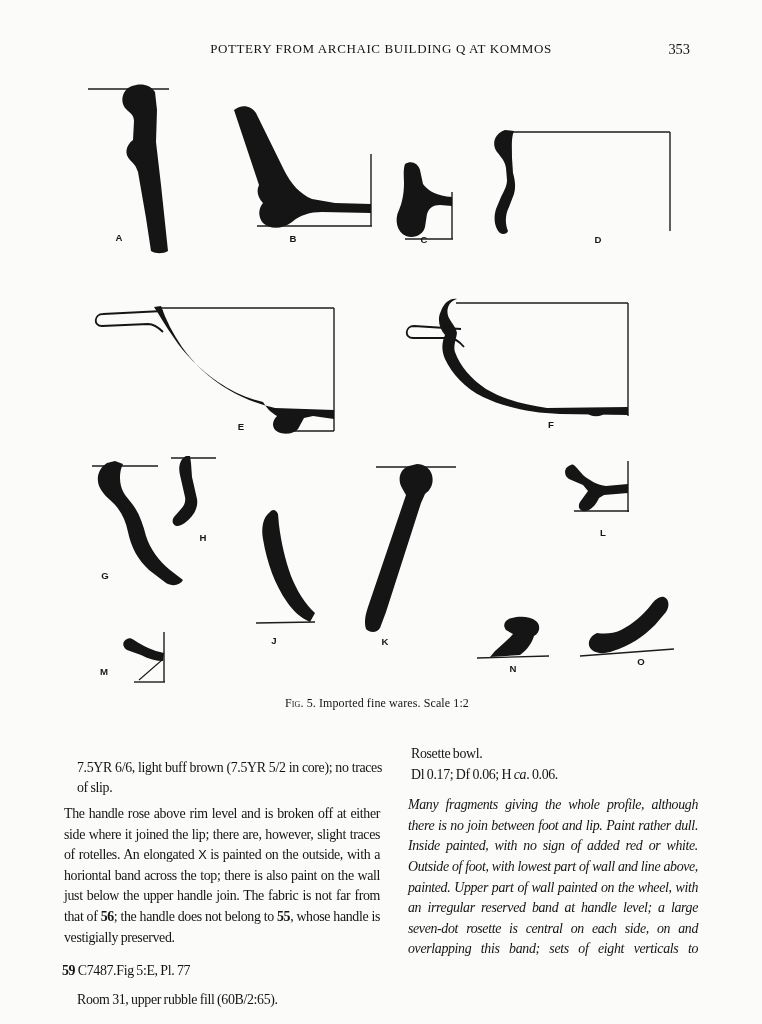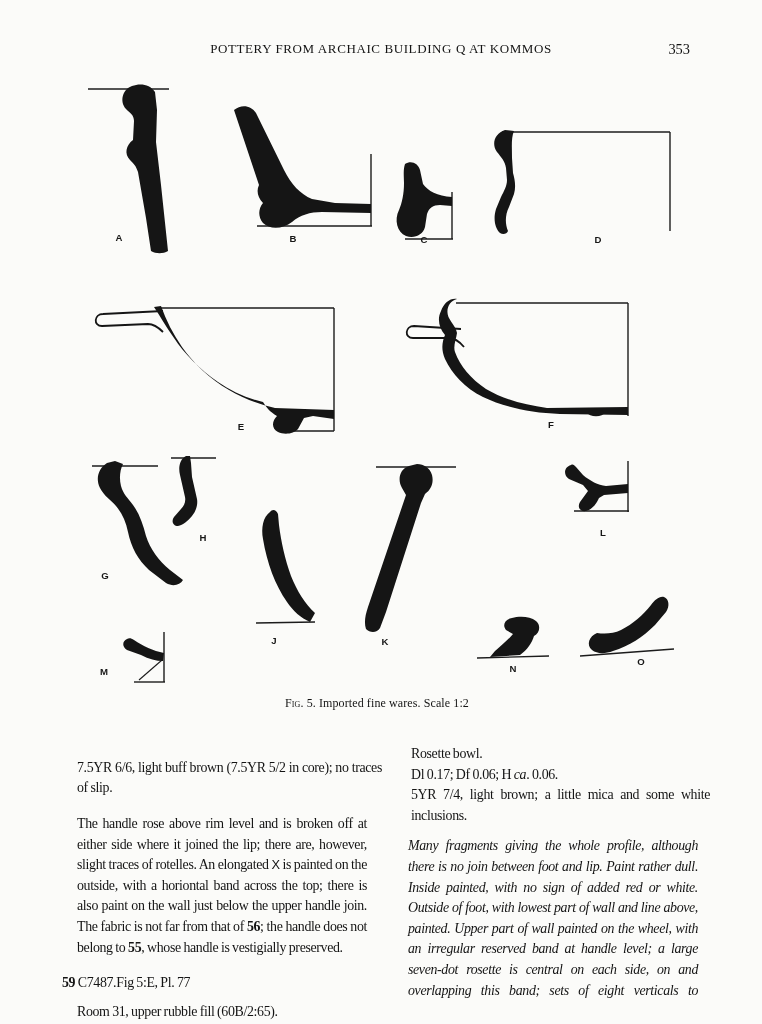--- a/index.html
+++ b/index.html
@@ -26,21 +26,21 @@
   }
   .smallcaps{font-variant:small-caps;}
   .columns{
     position:absolute;left:62px;top:744px;width:648px;
     display:flex;gap:14px;align-items:flex-start;
   }
   .col{font-size:13.9px;line-height:20.6px;letter-spacing:-0.35px;word-spacing:-0.5px;}
   .col-left{width:320px;}
   .col-right{width:314px;}
   .indent-block{margin-left:15px;margin-bottom:5px;text-align:justify;}
-  .just{text-align:justify;margin:15px;}
+  .just{text-align:justify;margin:2px;}
   .just-last{text-align:justify;text-align-last:justify;margin:12px;font-style:italic;}
   .entry-line{display:flex;justify-content:flex-start;margin-top:13px;}
   .b{font-weight:bold;}
   .i{font-style:italic;}
   .sans-x{font-family:"Liberation Sans","DejaVu Sans",sans-serif;font-size:12.8px;}
   .ink{fill:#151515;stroke:none;}
   .ln{stroke:#1c1c1c;stroke-width:1.4;fill:none;stroke-linecap:butt;}
   .thin{stroke:#1c1c1c;stroke-width:1.1;fill:none;}
   .handle{fill:#fbfbf9;stroke:#151515;stroke-width:1.8;}
 </style>
@@ -160,17 +160,16 @@
     <div class="entry-line">
       <span><span class="b">59</span><span> C7487.</span></span>
       <span>Fig 5:E, Pl. 77</span>
     </div>
     <p class="indent-block" style="margin-top:8px;">Room 31, upper rubble fill (60B/2:65).</p>
   </div>
   <div class="col col-right">
     <div class="indent-block">
       <div>Rosette bowl.</div>
       <div><span>Dl 0.17; Df 0.06; H </span><span class="i">ca</span><span>. 0.06.</span></div>
-      <div>5YR 7/4, light brown; a little mica and some white inclusions.</div>
     </div>
     <p class="just-last" style="margin-top:10px;">Many fragments giving the whole profile, although there is no join between foot and lip. Paint rather dull. Inside painted, with no sign of added red or white. Outside of foot, with lowest part of wall and line above, painted. Upper part of wall painted on the wheel, with an irregular reserved band at handle level; a large seven-dot rosette is central on each side, on and overlapping this band; sets of eight verticals to</p>
   </div>
 </div>
 
 </body></html>

